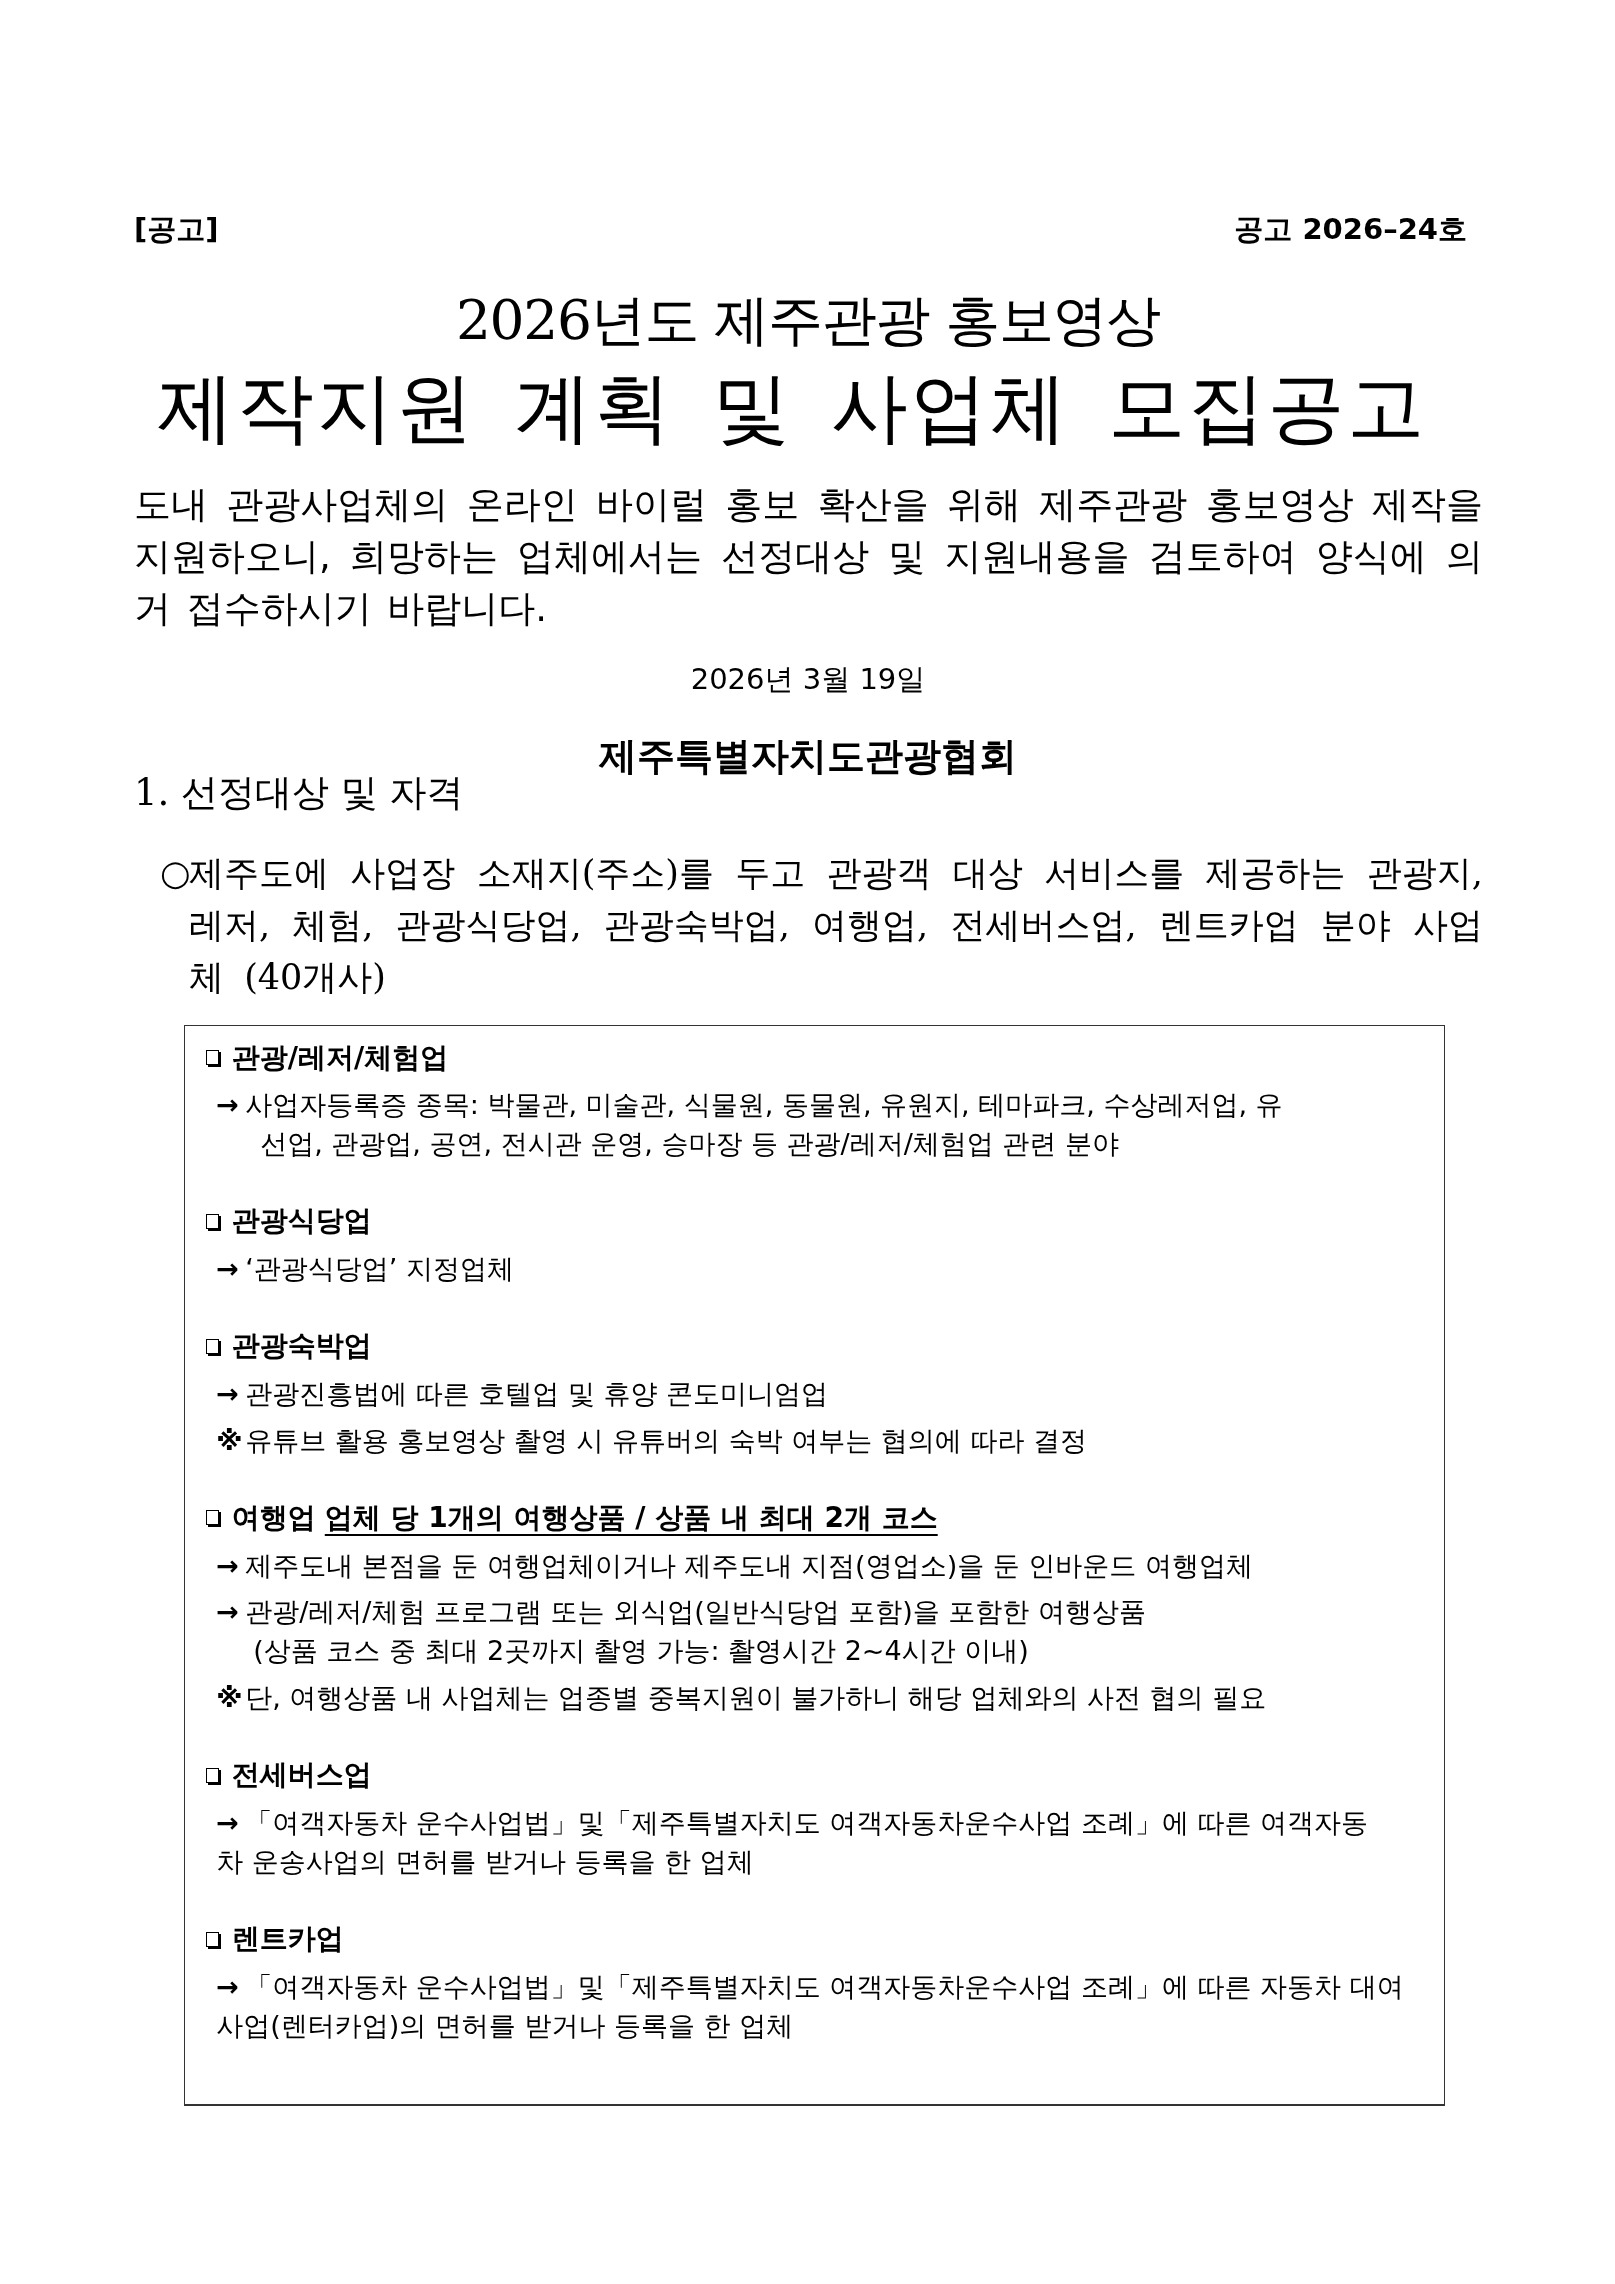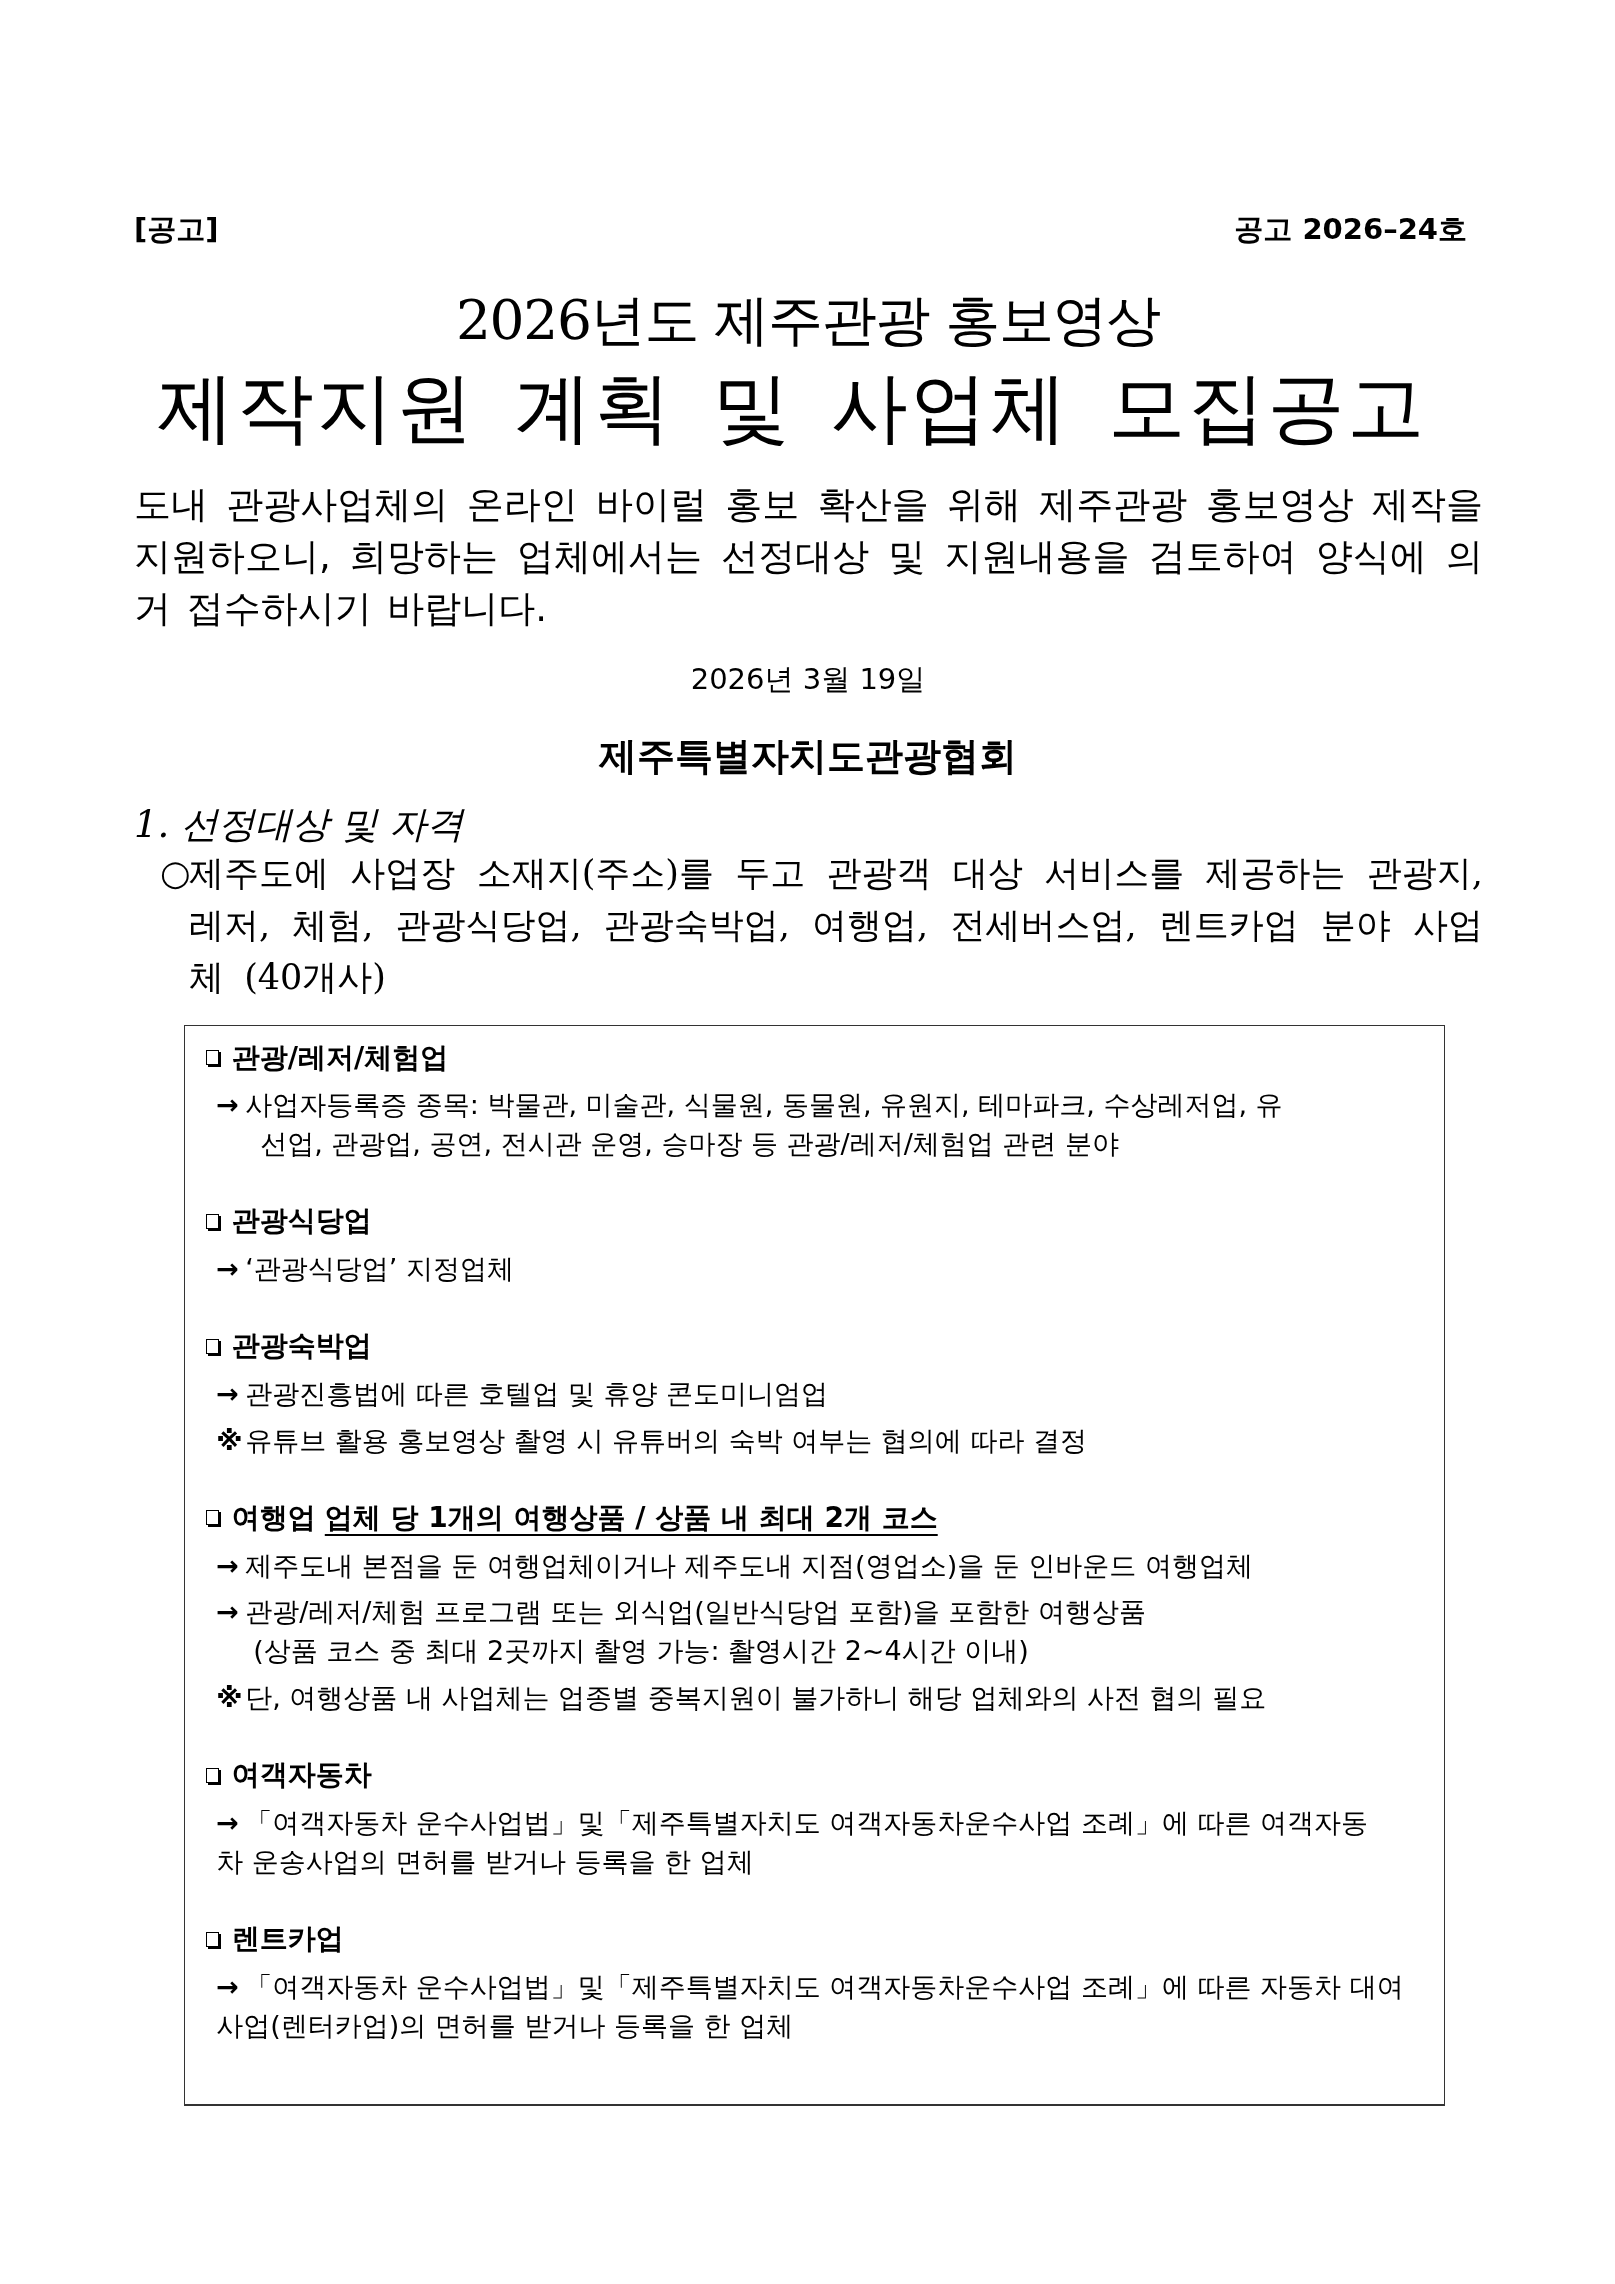--- a/index.html
+++ b/index.html
@@ -11,21 +11,21 @@
   .hdr-right { position: absolute; right: 149px; top: 210px; font-size: 29px; font-weight: bold; }
 
   .title1 { position: absolute; left: 0; width: 1616px; top: 284px; text-align: center; font-size: 55px; letter-spacing: -1.3px; }
   .title2 { position: absolute; left: 0; width: 1584px; top: 357px; text-align: center; font-size: 77px; letter-spacing: 2.6px; word-spacing: 11.7px; }
 
   .intro { position: absolute; left: 134px; width: 1349px; top: 479px; font-size: 37px; line-height: 52px; text-align: justify; text-align-last: left; letter-spacing: 0px; word-spacing: 3.9px; }
 
   .date { position: absolute; left: 0; width: 1616px; top: 660px; text-align: center; font-size: 29px; }
   .org { position: absolute; left: 0; width: 1616px; top: 731px; text-align: center; font-size: 38px; font-weight: bold; }
 
-  .sec-title { position: absolute; left: 134px; top: 800px; font-size: 37px; font-style: italic; }
+  .sec-title { position: absolute; left: 134px; top: 768px; font-size: 37px; }
   .sec-body { position: absolute; left: 160px; top: 847px; width: 1323px; font-size: 35px; line-height: 52px; }
   .sec-body .bullet { position: absolute; left: 0; top: 0; width: 59px; }
   .sec-body .text { margin-left: 29px; text-align: justify; text-align-last: left; word-spacing: 9px; }
 
   .box { position: absolute; left: 184px; top: 1025px; width: 1261px; height: 1081px; border: 1.3px solid #333; border-bottom-width: 2.6px; box-sizing: border-box; padding: 11.7px 19.6px 0 15.6px; }
   .group { margin-bottom: 38px; }
   .g-title { font-size: 28px; font-weight: bold; line-height: 40px; display: flex; align-items: center; }
   .chk { display: inline-block; width: 11px; height: 13px; border: 1.3px solid #000; box-shadow: 2px 2px 0 #000; margin: 0 13px 0 5.2px; }
   .g-title .u { text-decoration: underline; text-underline-offset: 6.5px; text-decoration-thickness: 2px; margin-left: 9px; }
   .line { font-size: 27px; line-height: 39px; padding-left: 15.6px; margin-top: 7.8px; }
@@ -104,21 +104,21 @@
         <div class="cont" style="padding-left:37px;">(상품 코스 중 최대 2곳까지 촬영 가능: 촬영시간 2~4시간 이내)</div>
       </div>
       <div class="line note">
         <span class="arrow">※</span><span>단, 여행상품 내 사업체는 업종별 중복지원이 불가하니 해당 업체와의 사전 협의 필요</span>
       </div>
     </div>
 
     <div class="group">
       <div class="g-title">
         <span class="chk"></span>
-        <span>여객자동차</span>
+        <span>전세버스업</span>
       </div>
       <div class="line">
         <span class="arrow">→</span><span>「여객자동차 운수사업법」및「제주특별자치도 여객자동차운수사업 조례」에 따른 여객자동</span>
         <div class="cont" style="padding-left:0;">차 운송사업의 면허를 받거나 등록을 한 업체</div>
       </div>
     </div>
 
     <div class="group" style="margin-bottom:0;">
       <div class="g-title">
         <span class="chk"></span>

